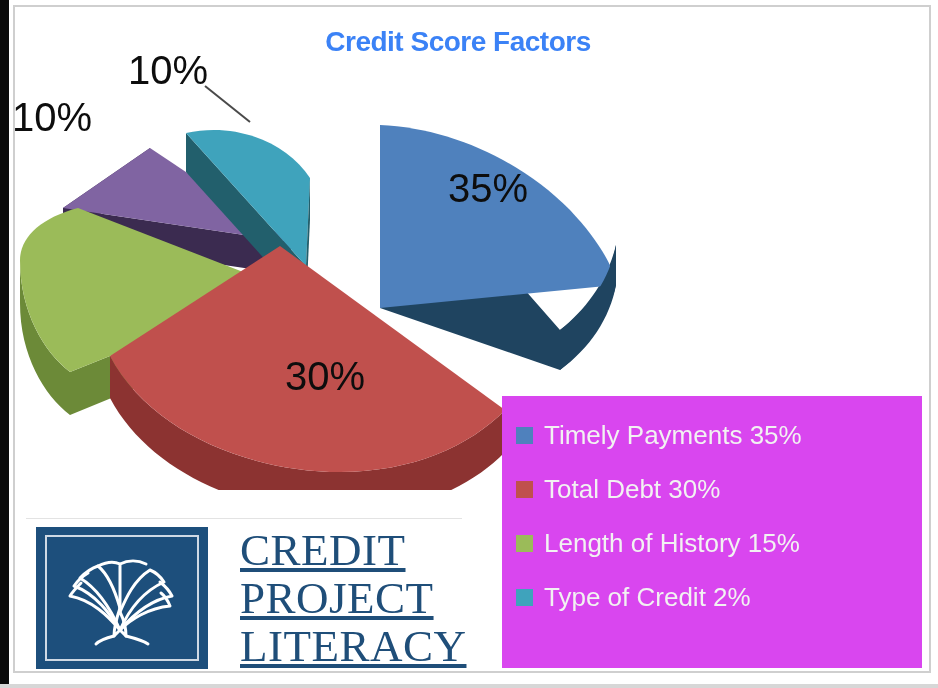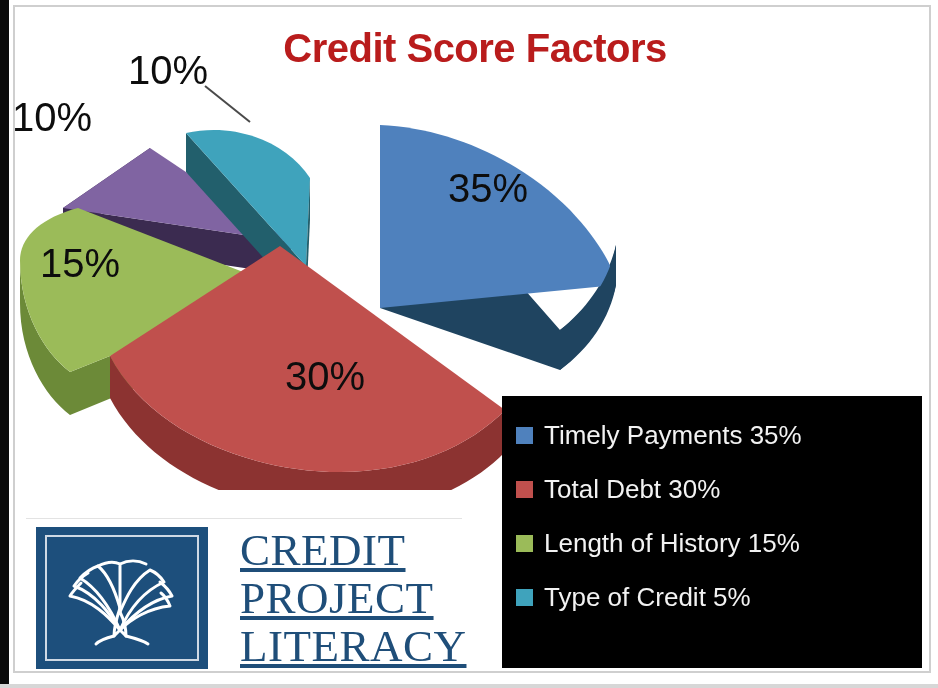--- a/index.html
+++ b/index.html
@@ -34,27 +34,27 @@
   #frame-bottom-bar {
     position: absolute;
     left: 0; bottom: 0;
     width: 938px; height: 4px;
     background: #d7d7d7;
   }
 
   
   #chart-title {
     position: absolute;
-    left: 225px;
+    left: 208px;
     top: 26px;
     width: 500px;
     text-align: center;
-    font-size: 40px;
+    font-size: 28px;
     font-weight: bold;
-    color: #b91c1c;
+    color: #3b82f6;
     letter-spacing: -0.5px;
     white-space: nowrap;
   }
 
   
   #pie-svg {
     position: absolute;
     left: 0px;
     top: 60px;
   }
@@ -74,21 +74,21 @@
   #label-newcredit{ left: 12px;  top: 97px;  }
   #label-type     { left: 128px; top: 50px;  }
 
   
   #legend {
     position: absolute;
     left: 502px;
     top: 396px;
     width: 420px;
     height: 272px;
-    background: #000000;
+    background: #d946ef;
     box-sizing: border-box;
     padding: 12px 0 0 14px;
   }
   .legend-row {
     display: flex;
     align-items: center;
     height: 54px;
   }
   .legend-swatch {
     width: 17px;
@@ -190,21 +190,20 @@
       <path d="M 380,65 C 450,68 520,100 570,150 C 600,182 614,208 616,225
                L 380,248 Z" fill="#4f81bd"></path>
       <path d="M 616,225 C 610,258 590,288 560,310 L 560,270 C 590,248 610,218 616,185 Z" fill="#1f4460"></path>
     </g>
 
     <path d="M 205,26 L 250,62" stroke="#4a4a4a" stroke-width="2" fill="none"></path>
   </svg>
 
   <div class="slice-label" id="label-timely">35%</div>
   <div class="slice-label" id="label-debt">30%</div>
-  <div class="slice-label" id="label-length">15%</div>
   <div class="slice-label" id="label-newcredit">10%</div>
   <div class="slice-label" id="label-type">10%</div>
 
   <div id="legend">
 
     <div class="legend-row">
       <span class="legend-swatch" style="background:#4f81bd"></span>
       <span class="legend-text">Timely Payments 35%</span>
     </div>
 
@@ -214,21 +213,21 @@
     </div>
 
     <div class="legend-row">
       <span class="legend-swatch" style="background:#9bbb59"></span>
       <span class="legend-text">Length of History 15%</span>
     </div>
 
 
     <div class="legend-row">
       <span class="legend-swatch" style="background:#3fa3bc"></span>
-      <span class="legend-text">Type of Credit 5%</span>
+      <span class="legend-text">Type of Credit 2%</span>
     </div>
 
   </div>
 
   <div id="logo-divider"></div>
 
   <div id="logo-block">
 
     <div id="logo-mark">
       <div id="logo-mark-inner-border"></div>

